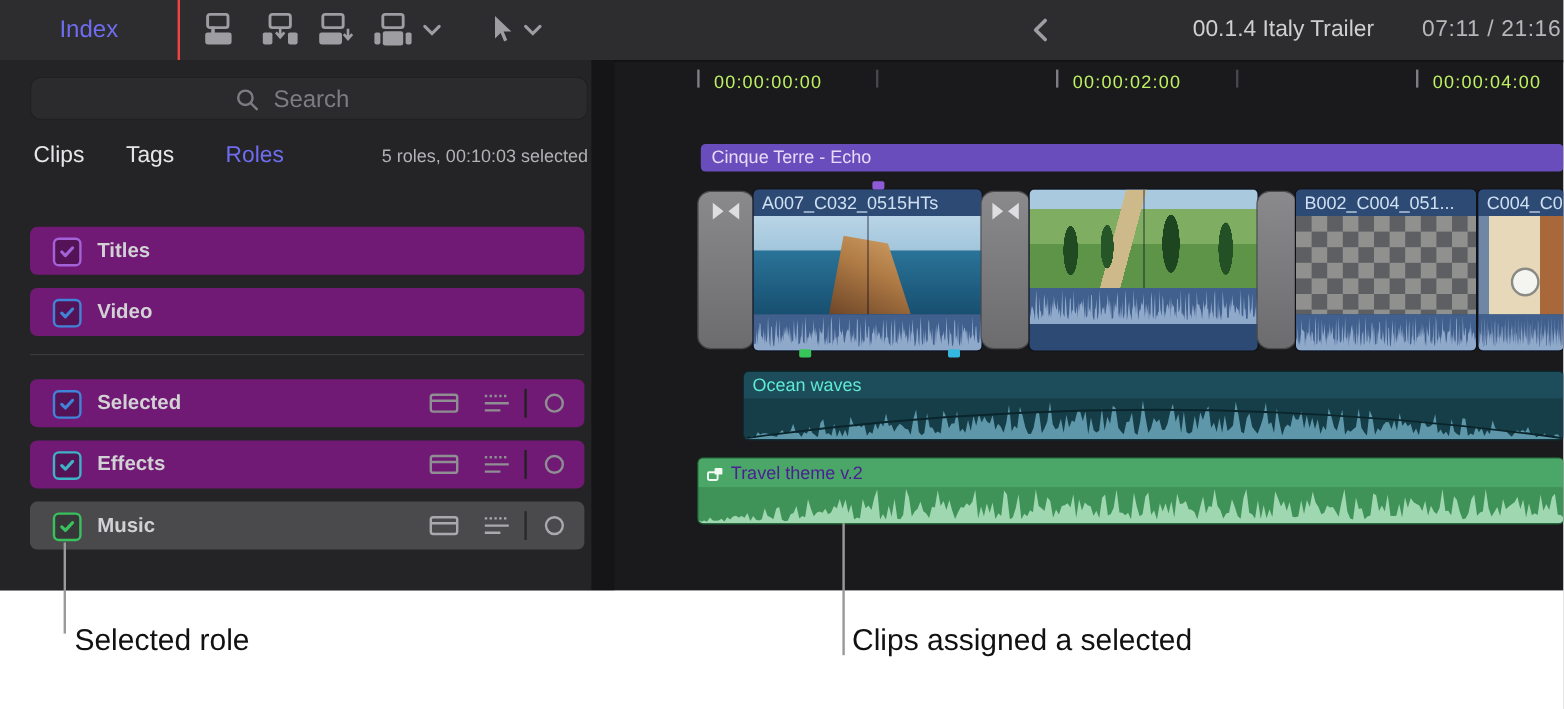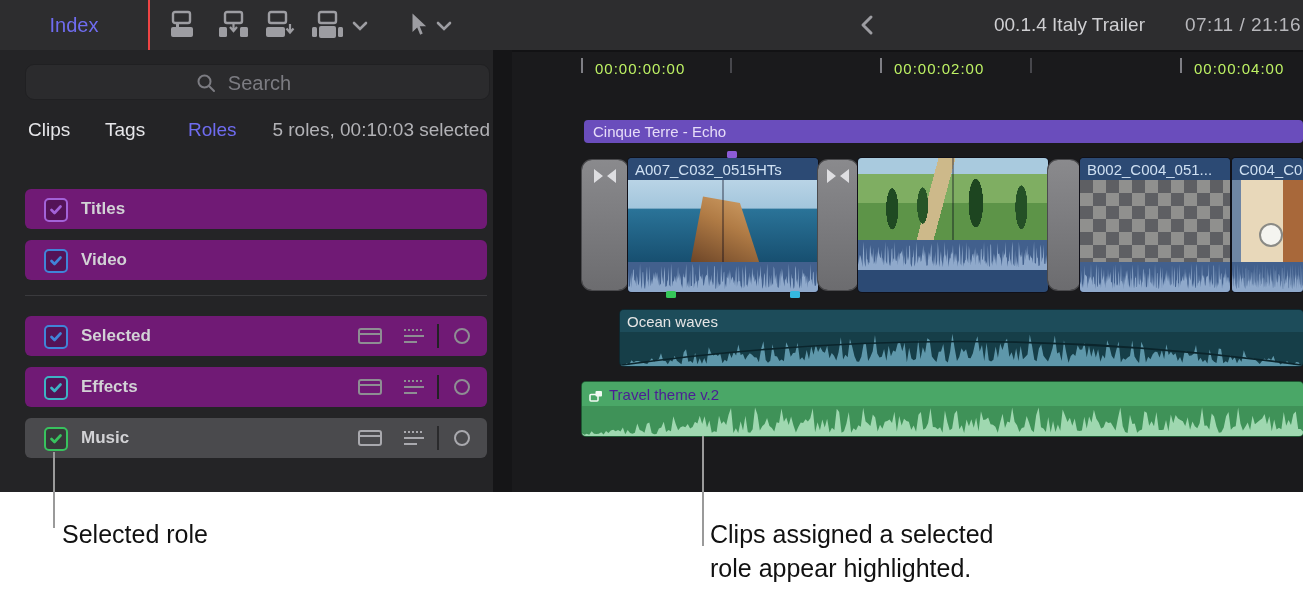--- a/index.html
+++ b/index.html
@@ -25,21 +25,21 @@
   .divider-col{position:absolute;left:493px;top:50px;width:19px;height:442px;background:#151517;}
   .search-field{position:absolute;left:25px;top:14px;width:465px;height:36px;border-radius:9px;background:#2b2b2d;
                 border:1px solid #202022;box-sizing:border-box;}
   .search-field input{position:absolute;inset:0;width:100%;height:100%;background:transparent;border:none;outline:none;
                 text-align:center;font-size:20px;color:#cfcfd2;font-family:inherit;}
   .search-field input::placeholder{color:#7c7c82;}
   .search-icon{position:absolute;left:170px;top:8px;width:20px;height:20px;}
   .tabs-row{position:absolute;left:0;top:62px;width:493px;height:36px;}
   .tab{position:absolute;top:0;height:36px;display:flex;align-items:center;font-size:19px;font-weight:500;color:#e6e6e9;cursor:default;}
   .tab-clips{left:28px;} .tab-tags{left:105px;} .tab-roles{left:188px;color:#6f6cf0;}
-  .tabs-summary{position:absolute;right:3px;top:0;height:36px;display:flex;align-items:center;font-size:19px;color:#b2b2b6;}
+  .tabs-summary{position:absolute;right:3px;top:0;height:36px;display:flex;align-items:center;font-size:15px;color:#b2b2b6;}
 
   .role-row{position:absolute;left:25px;width:462px;height:40px;border-radius:6px;background:#701a75;}
   .role-row.selected{background:#4a4a4d;}
   .row-titles{top:139px;} .row-video{top:190px;} .row-dialogue{top:266px;} .row-effects{top:317px;} .row-music{top:368px;}
   .group-divider{position:absolute;left:25px;top:245px;width:462px;height:1px;background:#3a3a3d;}
   .checkbox{position:absolute;left:19px;top:9px;width:20px;height:20px;border:2px solid currentColor;border-radius:5px;
             display:flex;align-items:center;justify-content:center;background:rgba(0,0,0,.25);}
   .checkbox svg{width:12px;height:10px;stroke:currentColor;stroke-width:2.6;fill:none;stroke-linecap:round;stroke-linejoin:round;}
   .role-label{position:absolute;left:56px;top:0;height:40px;display:flex;align-items:center;font-size:17px;font-weight:700;color:#d2d2d5;}
   .role-icons{position:absolute;right:0;top:0;height:40px;width:130px;}
@@ -84,21 +84,21 @@
               background:linear-gradient(180deg,#8a8a8d 0%,#6c6c6f 100%);box-shadow:0 0 0 1px #4a4a4d;}
   .bowtie{position:absolute;left:50%;top:8px;transform:translateX(-50%);width:24px;height:16px;}
 
   .marker{position:absolute;width:10px;height:7px;border-radius:1.5px;}
 
   .aclip{position:absolute;border-radius:4px;overflow:hidden;}
   .aclip-title{display:flex;align-items:center;gap:6px;padding-left:7px;font-size:15px;white-space:nowrap;}
   .aclip-body{position:relative;}
   .aclip-body svg.wv{position:absolute;inset:0;width:100%;height:100%;}
   .ocean{left:620px;top:310px;width:683px;height:56px;background:#163e48;box-shadow:0 0 0 1px #0e2830;}
-  .ocean .aclip-title{height:22px;background:#1d4c5a;color:#e5e5e5;text-align:center;}
+  .ocean .aclip-title{height:22px;background:#1d4c5a;color:#5eead4;text-align:center;}
   .ocean .aclip-body{height:34px;color:#5e97aa;}
   .fade-arc{position:absolute;inset:0;width:100%;height:100%;}
   .travel{left:582px;top:382px;width:721px;height:54px;background:#3f9258;box-shadow:0 0 0 1px #1f5a34;}
   .travel .aclip-title{height:24px;background:#4aa767;color:#4c1d95;}
   .travel .aclip-body{height:30px;color:#9fd8b0;}
   .clip-badge{width:14px;height:12px;flex:0 0 auto;}
 
   
   .ann-line{position:absolute;width:2px;background:#9a9a9a;}
   .ann-line-left{left:53px;top:452px;height:76px;}
@@ -401,15 +401,14 @@
           </svg>
       </div>
     </div>
   </div>
 
   <div class="ann-line ann-line-left"></div>
   <div class="ann-text ann-left">Selected role</div>
   <div class="ann-line ann-line-right"></div>
   <div class="ann-text ann-right">
     <div>Clips assigned a selected</div>
-    <div>role appear highlighted.</div>
   </div>
 </div>
 
 </body></html>

